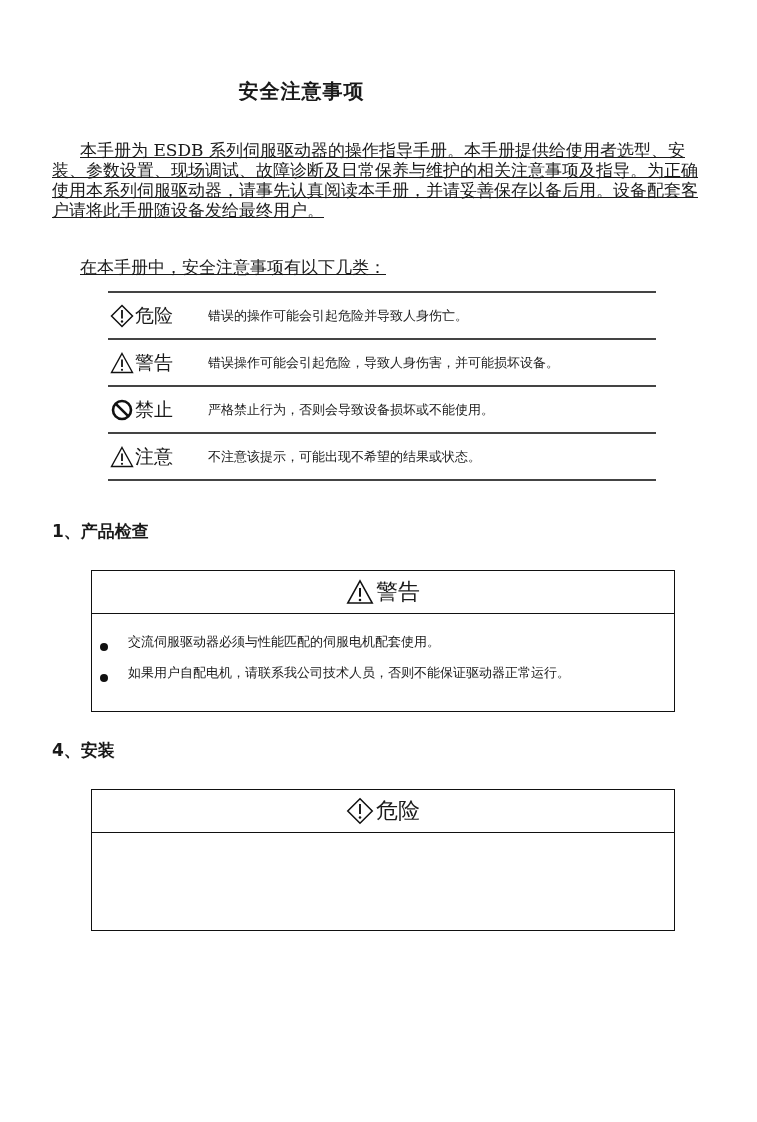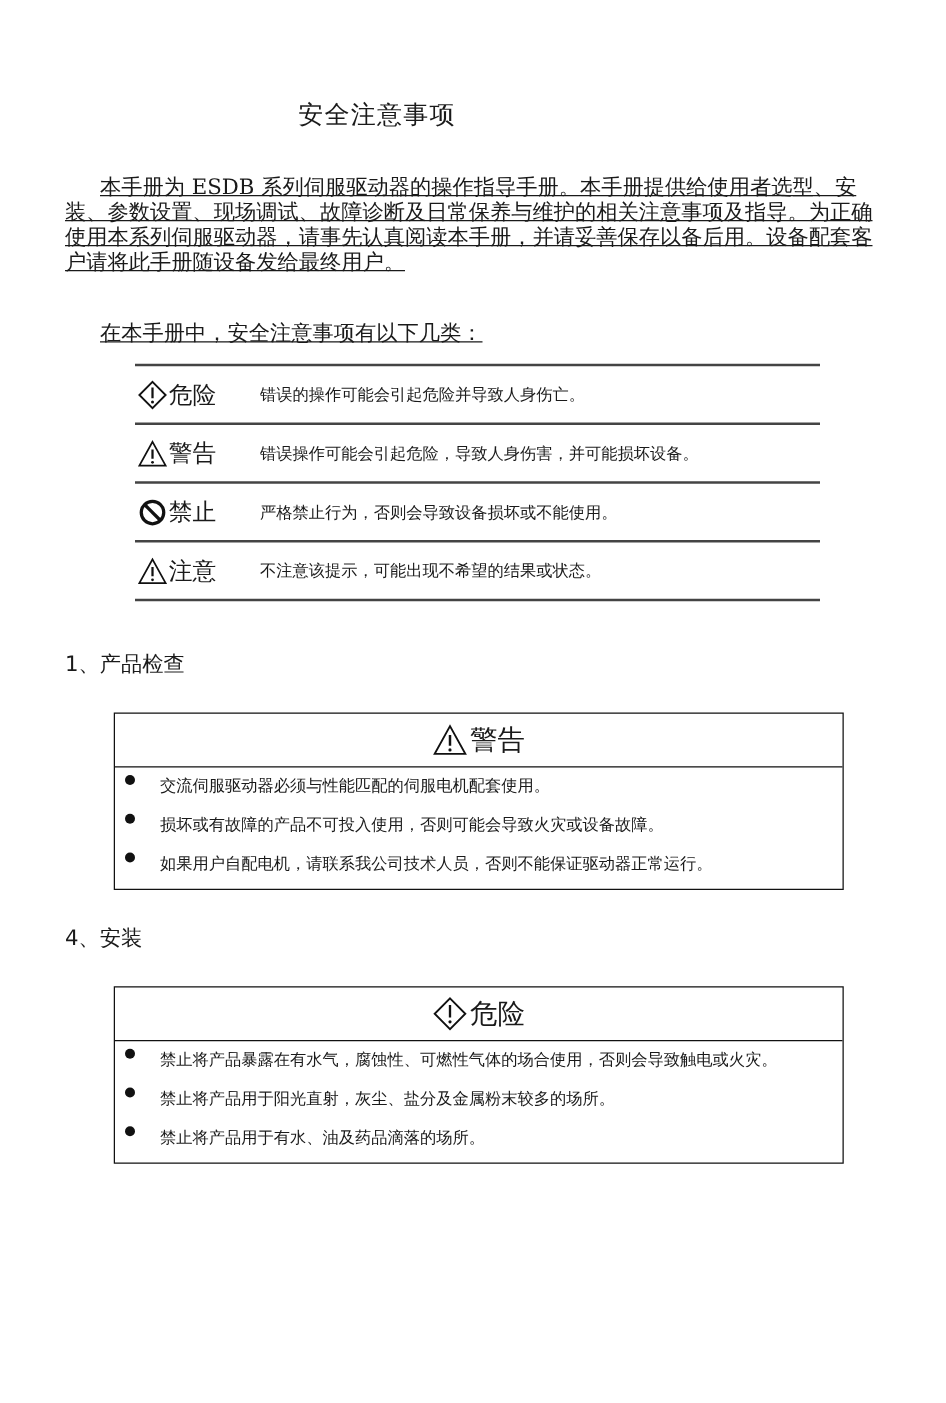--- a/index.html
+++ b/index.html
@@ -4,21 +4,21 @@
 <style>
   html, body { margin: 0; padding: 0; background: #ffffff; }
   body {
     width: 757px; height: 1122px; position: relative; overflow: hidden;
     font-family: "DejaVu Serif", "Liberation Serif", serif;
     color: #1a1a1a;
   }
   .title {
     position: absolute; top: 78px; left: 0; width: 603px; text-align: center;
     font-family: "DejaVu Sans", "Liberation Sans", sans-serif;
-    font-weight: normal; font-size: 20px; letter-spacing: 1px;
+    font-weight: bold; font-size: 20px; letter-spacing: 1px;
   }
   .para {
     position: absolute; left: 52px; width: 662px;
     font-size: 17px; line-height: 20px; text-decoration: underline;
   }
   .para.p1 { top: 140px; text-indent: 28px; }
   .para.p2 { top: 236px; text-indent: 28px; margin-top: 21px; }
 
   
   .legend {
@@ -36,41 +36,41 @@
   }
   .legend-label svg { margin-right: 1px; }
   .legend-desc {
     font-family: "DejaVu Sans", "Liberation Sans", sans-serif;
     font-size: 13px; font-weight: 500;
   }
 
   .section-heading {
     position: absolute; left: 52px;
     font-family: "DejaVu Sans", "Liberation Sans", sans-serif;
-    font-weight: normal; font-size: 17px;
+    font-weight: bold; font-size: 17px;
   }
   .s1 { top: 520px; }
   .s2 { top: 739px; }
 
   .box {
     position: absolute; left: 91px; width: 582px;
     border: 1px solid #111;
   }
   .box1 { top: 570px; height: 140px; }
   .box2 { top: 789px; height: 140px; }
   .box-head {
     height: 42px; border-bottom: 1px solid #111;
     display: flex; align-items: center; justify-content: center;
     font-family: "DejaVu Sans", "Liberation Sans", sans-serif;
     font-size: 22px;
   }
   .box-head svg { margin-right: 2px; }
   .box-list { list-style: none; margin: 0; padding: 6px 0 0 0; }
   .box-list li {
-    height: 31px; display: flex; align-items: flex-start;
+    height: 31px; display: flex; align-items: flex-end;
     font-size: 13px;
   }
   .bullet {
     display: inline-block; width: 8px; height: 8px; border-radius: 50%;
     background: #111; margin-left: 8px; margin-right: 20px; flex: none;
   }
 </style>
 </head>
 <body>
 
@@ -136,47 +136,29 @@
     </svg>
     <span>警告</span>
   </div>
   <ul class="box-list">
     <li>
         <span class="bullet"></span>
         <span>交流伺服驱动器必须与性能匹配的伺服电机配套使用。</span>
       </li>
     <li>
         <span class="bullet"></span>
-        <span>损坏或有故障的产品不可投入使用，否则可能会导致火灾或设备故障。</span>
-      </li>
-    <li>
-        <span class="bullet"></span>
         <span>如果用户自配电机，请联系我公司技术人员，否则不能保证驱动器正常运行。</span>
       </li>
   </ul>
 </div>
 
 <div class="section-heading s2">4、安装</div>
 
 <div class="box box2">
   <div class="box-head">
     <svg width="28" height="28" viewBox="0 0 24 24">
       <path d="M12 1.5 L22.5 12 L12 22.5 L1.5 12 Z" fill="none" stroke="#111" stroke-width="1.3"></path>
       <line x1="12" y1="6" x2="12" y2="14.5" stroke="#111" stroke-width="1.6"></line>
       <circle cx="12" cy="17.5" r="1.1" fill="#111"></circle>
     </svg>
     <span>危险</span>
   </div>
-  <ul class="box-list">
-    <li>
-        <span class="bullet"></span>
-        <span>禁止将产品暴露在有水气，腐蚀性、可燃性气体的场合使用，否则会导致触电或火灾。</span>
-      </li>
-    <li>
-        <span class="bullet"></span>
-        <span>禁止将产品用于阳光直射，灰尘、盐分及金属粉末较多的场所。</span>
-      </li>
-    <li>
-        <span class="bullet"></span>
-        <span>禁止将产品用于有水、油及药品滴落的场所。</span>
-      </li>
-  </ul>
 </div>
 
 </body></html>

